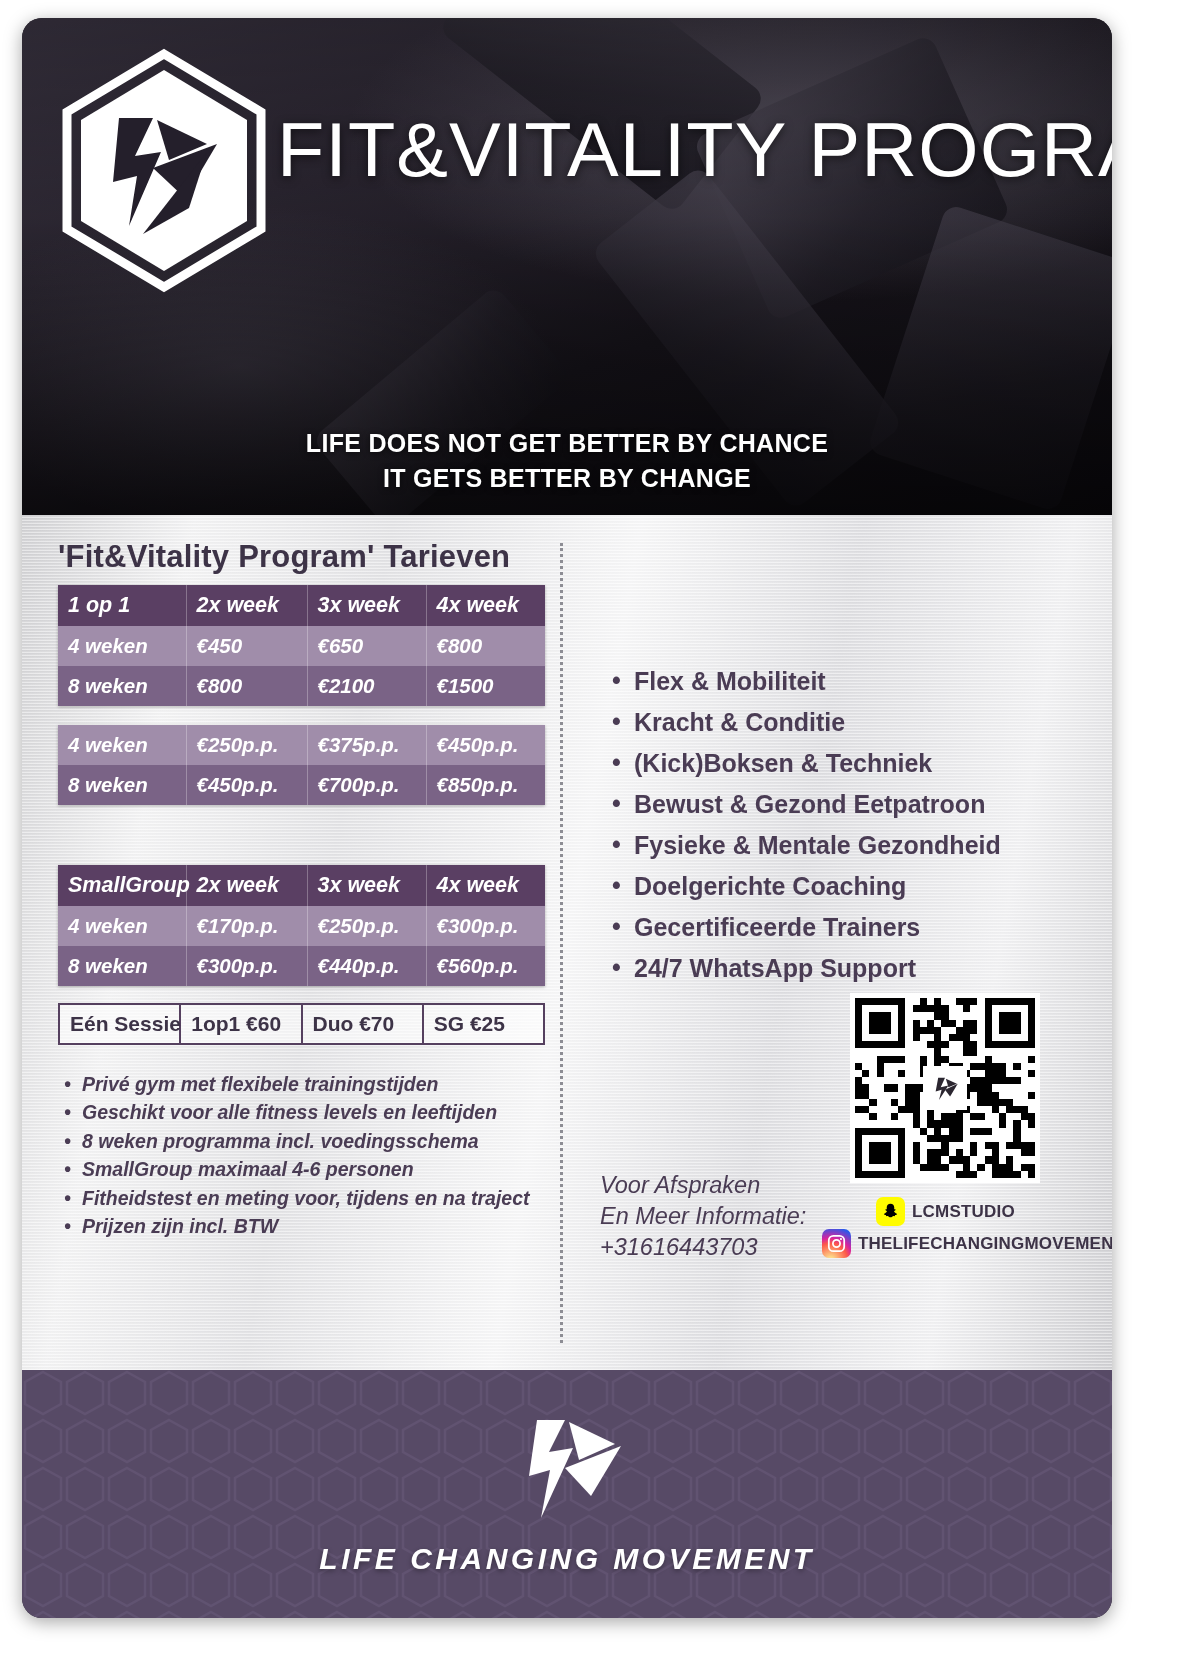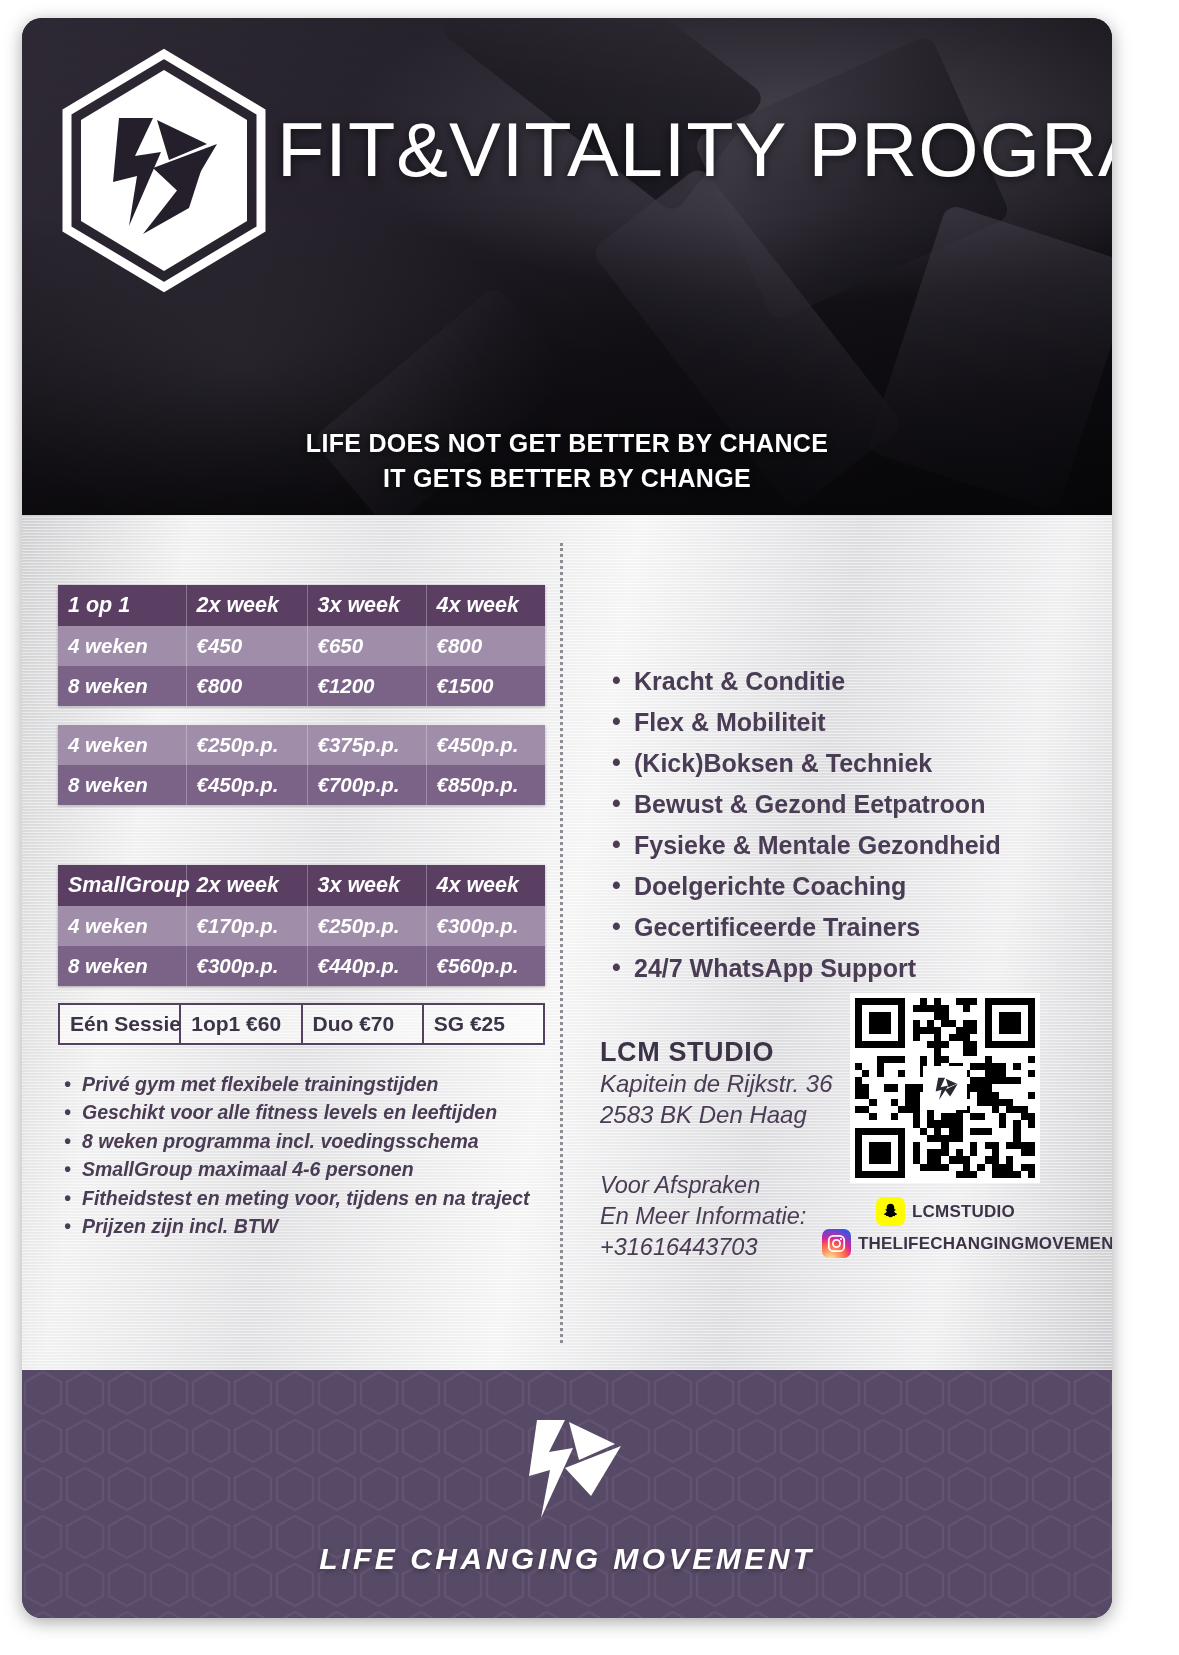--- a/index.html
+++ b/index.html
@@ -220,20 +220,21 @@
 
     <div class="tagline">
       <span>LIFE DOES NOT GET BETTER BY CHANCE</span>
       <span>IT GETS BETTER BY CHANGE</span>
     </div>
   </div>
 
   <div class="body">
     <div class="divider"></div>
 
+    <div class="sec-title">'Fit&amp;Vitality Program' Tarieven</div>
 
     <table class="ptable" id="tbl-1op1">
       <colgroup>
             <col class="c1">
             <col class="c2">
             <col class="c3">
             <col class="c4">
           </colgroup>
       <tbody>
         <tr class="head">
@@ -244,21 +245,21 @@
         </tr>
         <tr class="r1">
           <td>4 weken</td>
           <td>€450</td>
           <td>€650</td>
           <td>€800</td>
         </tr>
         <tr class="r2">
           <td>8 weken</td>
           <td>€800</td>
-          <td>€1200</td>
+          <td>€2100</td>
           <td>€1500</td>
         </tr>
       </tbody>
     </table>
 
     <table class="ptable" id="tbl-duo">
       <colgroup>
             <col class="c1">
             <col class="c2">
             <col class="c3">
@@ -329,35 +330,30 @@
     <ul class="left-bullets">
       <li>Privé gym met flexibele trainingstijden</li>
       <li>Geschikt voor alle fitness levels en leeftijden</li>
       <li>8 weken programma incl. voedingsschema</li>
       <li>SmallGroup maximaal 4-6 personen</li>
       <li>Fitheidstest en meting voor, tijdens en na traject</li>
       <li>Prijzen zijn incl. BTW</li>
     </ul>
 
     <ul class="right-bullets">
+      <li>Flex &amp; Mobiliteit</li>
       <li>Kracht &amp; Conditie</li>
-      <li>Flex &amp; Mobiliteit</li>
       <li>(Kick)Boksen &amp; Techniek</li>
       <li>Bewust &amp; Gezond Eetpatroon</li>
       <li>Fysieke &amp; Mentale Gezondheid</li>
       <li>Doelgerichte Coaching</li>
       <li>Gecertificeerde Trainers</li>
       <li>24/7 WhatsApp Support</li>
     </ul>
 
-    <div class="studio">
-      <div class="studio-name">LCM STUDIO</div>
-      <div class="studio-line">Kapitein de Rijkstr. 36</div>
-      <div class="studio-line">2583 BK Den Haag</div>
-    </div>
 
     <div class="appt">
       <div>Voor Afspraken</div>
       <div>En Meer Informatie:</div>
       <div>+31616443703</div>
     </div>
 
     <div class="qr">
       <div class="qr-grid" id="qrGrid">
             <i></i>

